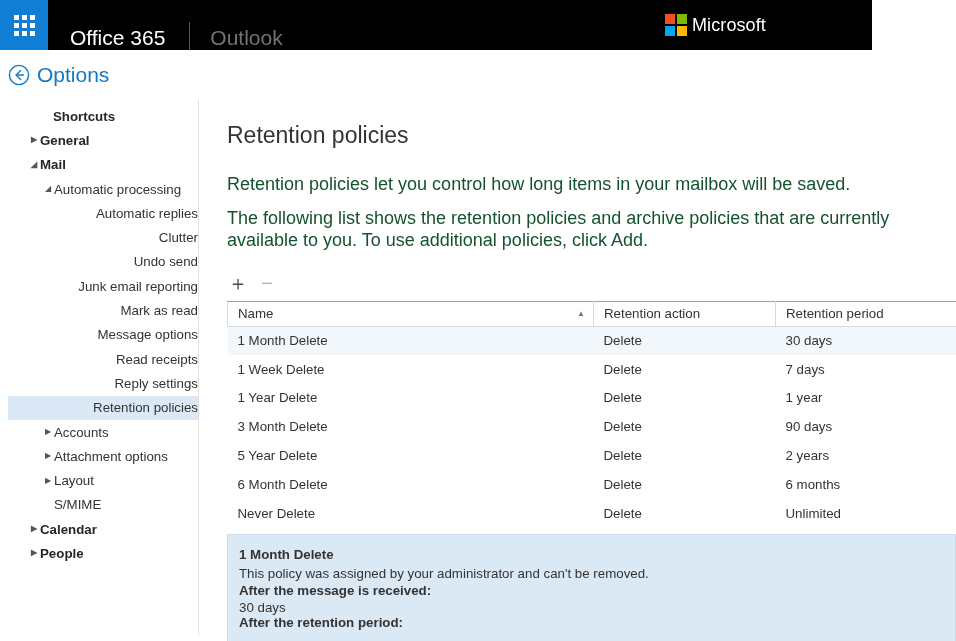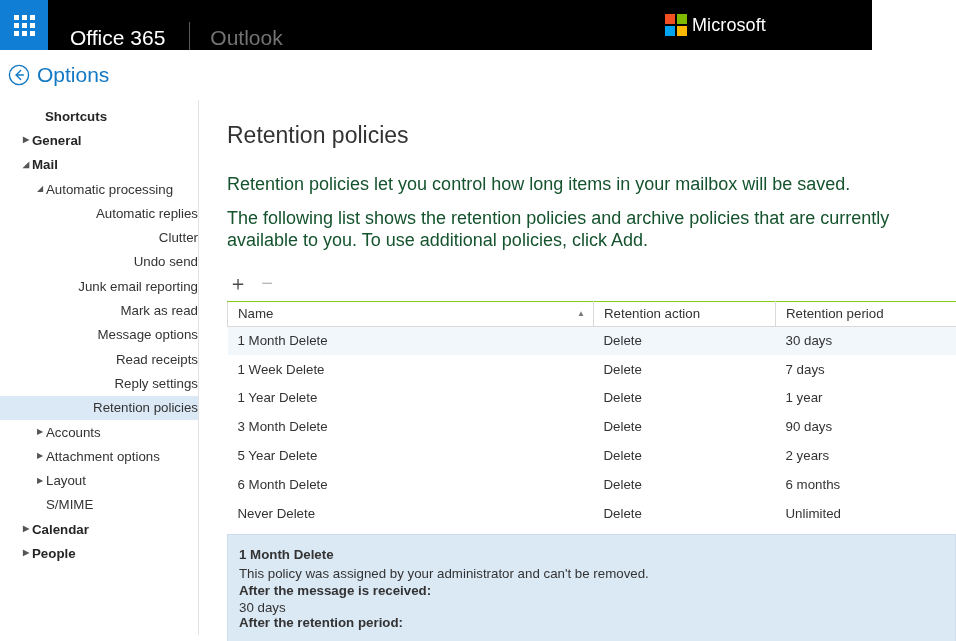--- a/index.html
+++ b/index.html
@@ -105,20 +105,21 @@
     overflow: hidden;
   }
   .nav-item {
     display: flex; align-items: center;
     height: 24.3px;
     font-size: 13.3px;
     color: #333333;
     cursor: pointer;
     white-space: nowrap;
     user-select: none;
+    margin-left: 8px;
   }
   .nav-item.selected { background: #dbe9f6; }
   .nav-item.bold { font-weight: bold; color: #262626; }
   .nav-arrow {
     flex: 0 0 12px;
     width: 12px;
     text-align: center;
     font-size: 8px;
     color: #555555;
     line-height: 1;

